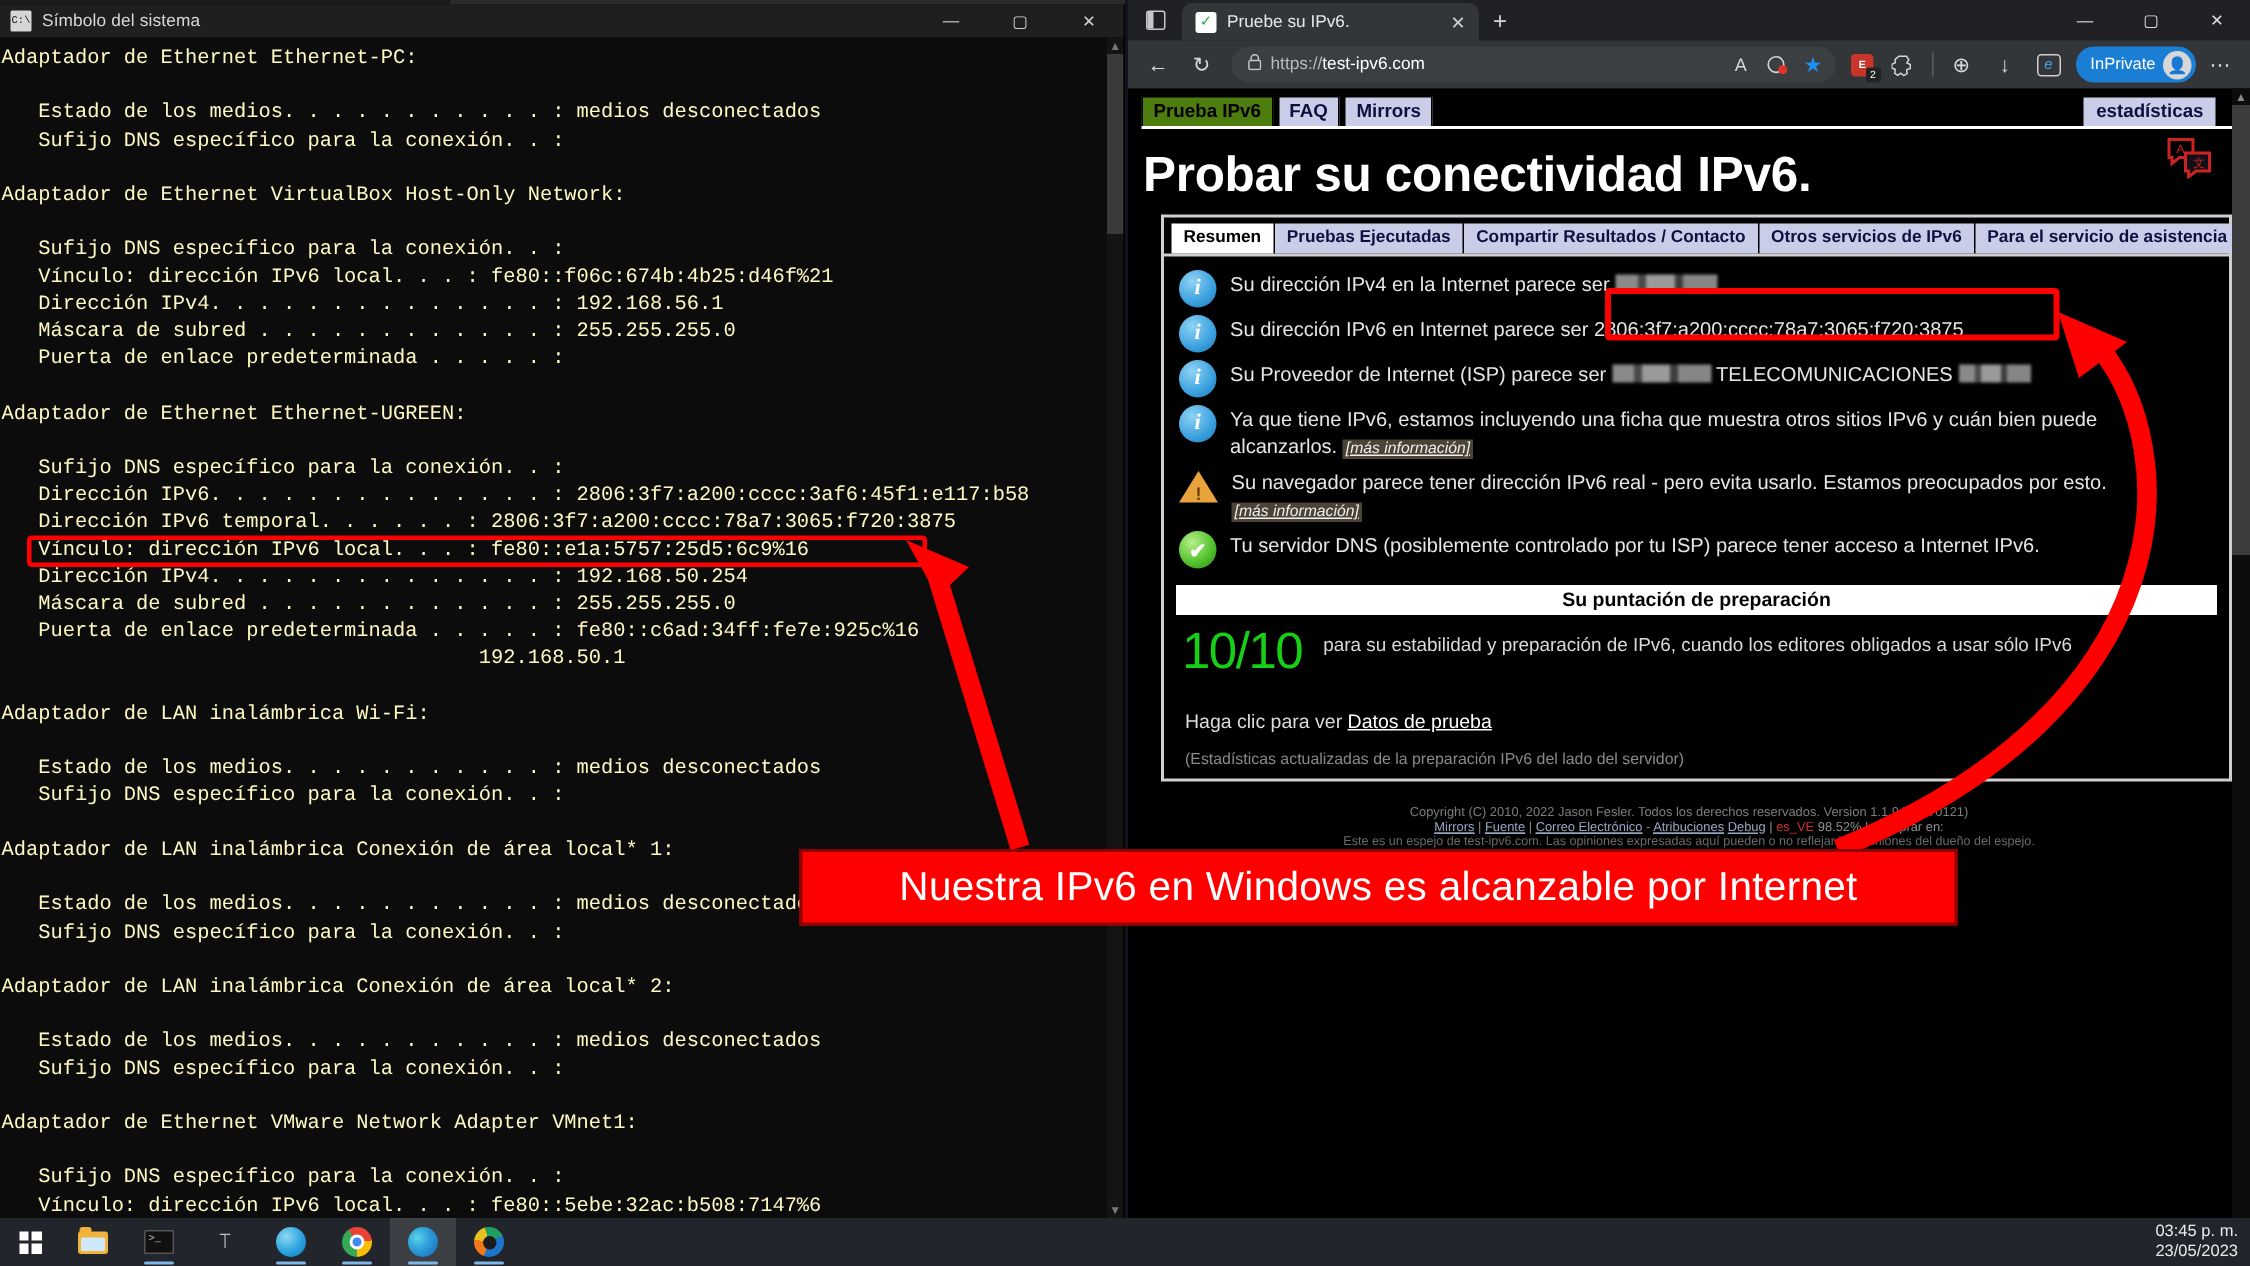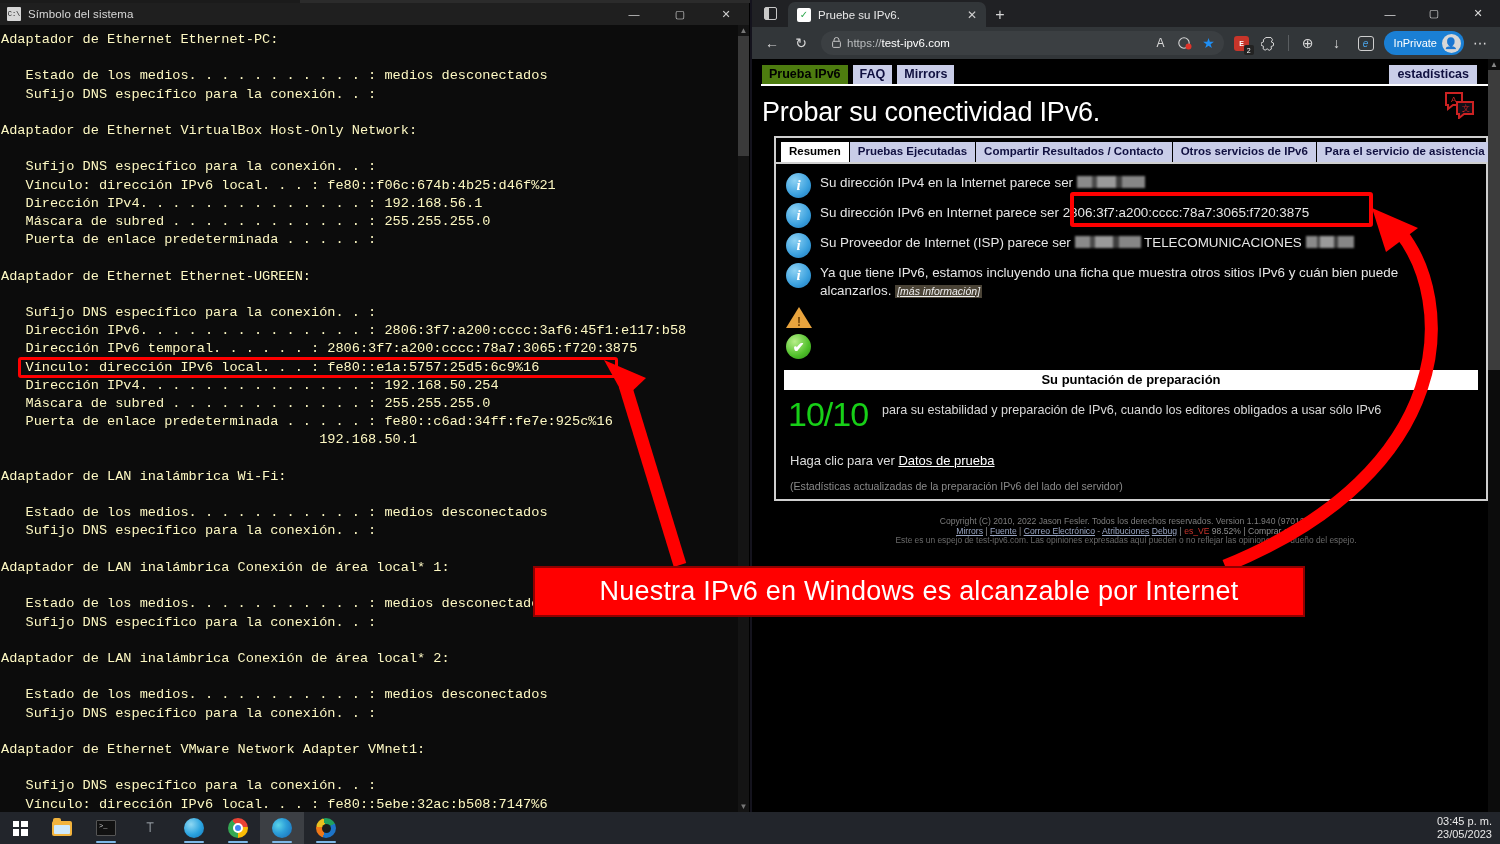--- a/index.html
+++ b/index.html
@@ -177,21 +177,21 @@
   }
   .nav-tab.active { background: #4d7c0f; color: #000; }
   .nav-right {
     position: absolute; right: 22px; bottom: 0;
     background: #c9cde8; color: #101040; font-size: 12.5px; font-weight: bold;
     padding: 2px 8px 3px 8px; line-height: 14px; border: 1px solid #000; border-bottom: none;
   }
   .nav-underline { height: 2px; background: #ffffff; margin: 0 8px 0 9px; }
 
   .page-title {
-    color: #ffffff; font-size: 27px; font-weight: normal; padding: 11px 0 8px 10px;
+    color: #ffffff; font-size: 33px; font-weight: bold; padding: 11px 0 8px 10px;
     letter-spacing: -.2px;
   }
   .translate-icon {
     position: absolute; right: 24px; top: 32px; width: 32px; height: 28px;
   }
 
   .panel {
     margin: 0 12px 0 22px; border: 2px solid #cfcfcf; background: #000;
     position: relative;
   }
@@ -538,24 +538,29 @@
             <div class="row-text" style="max-width:600px">
               <span>Ya que tiene IPv6, estamos incluyendo una ficha que muestra otros sitios IPv6 y cuán bien puede alcanzarlos.</span>
               <span class="moreinfo">[más información]</span>
             </div>
           </div>
 
           <div class="row">
             <div class="badge warn">
                 <span>!</span>
               </div>
+            <div class="row-text" style="max-width:620px">
+              <span>Su navegador parece tener dirección IPv6 real - pero evita usarlo. Estamos preocupados por esto.</span><br>
+              <span class="moreinfo">[más información]</span>
+            </div>
           </div>
 
           <div class="row">
             <div class="badge ok">✔</div>
+            <div class="row-text">Tu servidor DNS (posiblemente controlado por tu ISP) parece tener acceso a Internet IPv6.</div>
           </div>
 
         </div>
 
         <div class="score-bar">Su puntación de preparación</div>
         <div class="score-wrap">
           <div class="score-num">10/10</div>
           <div class="score-note">para su estabilidad y preparación de IPv6, cuando los editores obligados a usar sólo IPv6</div>
         </div>
 

